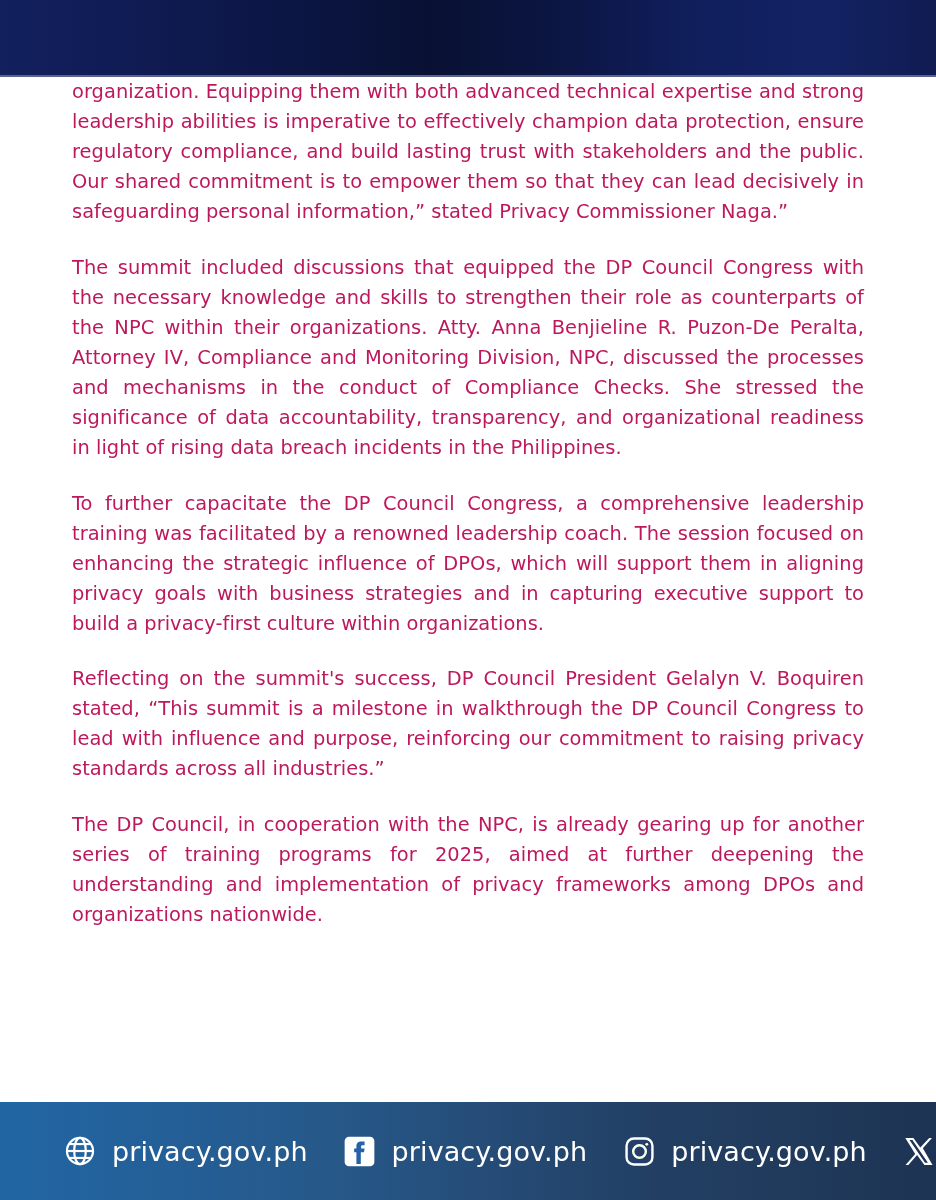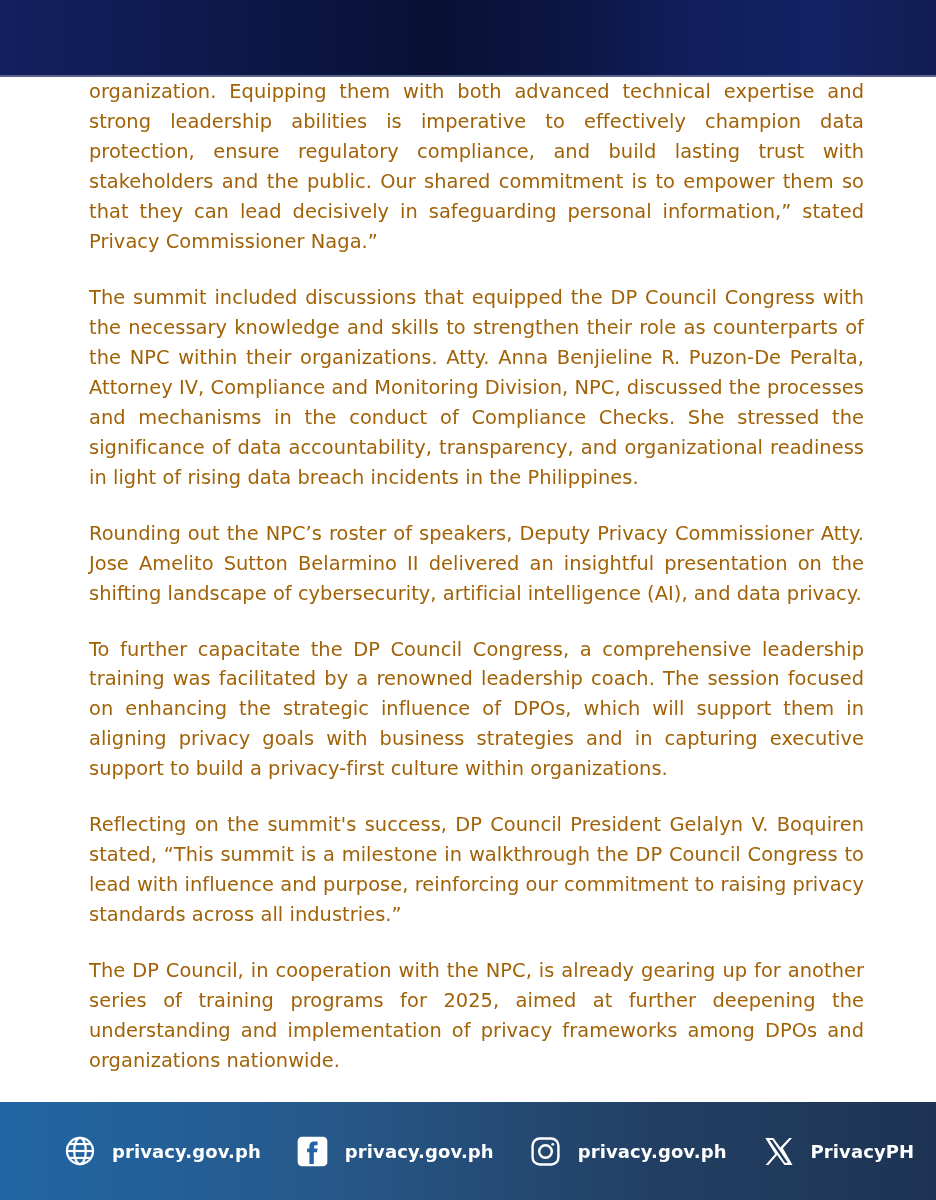--- a/index.html
+++ b/index.html
@@ -45,24 +45,24 @@
 
   
   .doc-body {
     position: absolute;
     top: 77px;
     left: 72px;
     width: 792px;
     height: 1020px;
   }
   .para {
-    margin: 0 0 26px 17px;
+    margin: 0 0 26px 0;
     font-size: 19.4px;
     line-height: 1.545;
-    color: #a16207;
+    color: #be185d;
     text-align: justify;
     text-justify: inter-word;
     letter-spacing: 0.05px;
     font-weight: 400;
   }
   .para:last-child {
     margin-bottom: 0;
   }
 
   
@@ -108,42 +108,41 @@
     justify-content: center;
     width: 36px;
     height: 36px;
     flex: 0 0 36px;
   }
   .social-icon svg {
     display: block;
   }
   .social-label {
     margin-left: 14px;
-    font-size: 18px;
-    font-weight: 700;
+    font-size: 27px;
+    font-weight: 400;
     color: #ffffff;
     letter-spacing: 0.1px;
     white-space: nowrap;
     font-family: "DejaVu Sans", "Liberation Sans", sans-serif;
   }
 </style>
 </head>
 <body>
 
 <div class="header-band"></div>
 <div class="header-rule"></div>
 
 <div class="doc-body">
 
   <p class="para">organization. Equipping them with both advanced technical expertise and strong leadership abilities is imperative to effectively champion data protection, ensure regulatory compliance, and build lasting trust with stakeholders and the public. Our shared commitment is to empower them so that they can lead decisively in safeguarding personal information,” stated Privacy Commissioner Naga.”</p>
 
   <p class="para">The summit included discussions that equipped the DP Council Congress with the necessary knowledge and skills to strengthen their role as counterparts of the NPC within their organizations. Atty. Anna Benjieline R. Puzon-De Peralta, Attorney IV, Compliance and Monitoring Division, NPC, discussed the processes and mechanisms in the conduct of Compliance Checks. She stressed the significance of data accountability, transparency, and organizational readiness in light of rising data breach incidents in the Philippines.</p>
 
 
-  <p class="para">Rounding out the NPC’s roster of speakers, Deputy Privacy Commissioner Atty. Jose Amelito Sutton Belarmino II delivered an insightful presentation on the shifting landscape of cybersecurity, artificial intelligence (AI), and data privacy.</p>
 
   <p class="para">To further capacitate the DP Council Congress, a comprehensive leadership training was facilitated by a renowned leadership coach. The session focused on enhancing the strategic influence of DPOs, which will support them in aligning privacy goals with business strategies and in capturing executive support to build a privacy-first culture within organizations.</p>
 
   <p class="para">Reflecting on the summit's success, DP Council President Gelalyn V. Boquiren stated, “This summit is a milestone in walkthrough the DP Council Congress to lead with influence and purpose, reinforcing our commitment to raising privacy standards across all industries.”</p>
 
   <p class="para">The DP Council, in cooperation with the NPC, is already gearing up for another series of training programs for 2025, aimed at further deepening the understanding and implementation of privacy frameworks among DPOs and organizations nationwide.</p>
 
 </div>
 
 <div class="footer-top-edge"></div>

